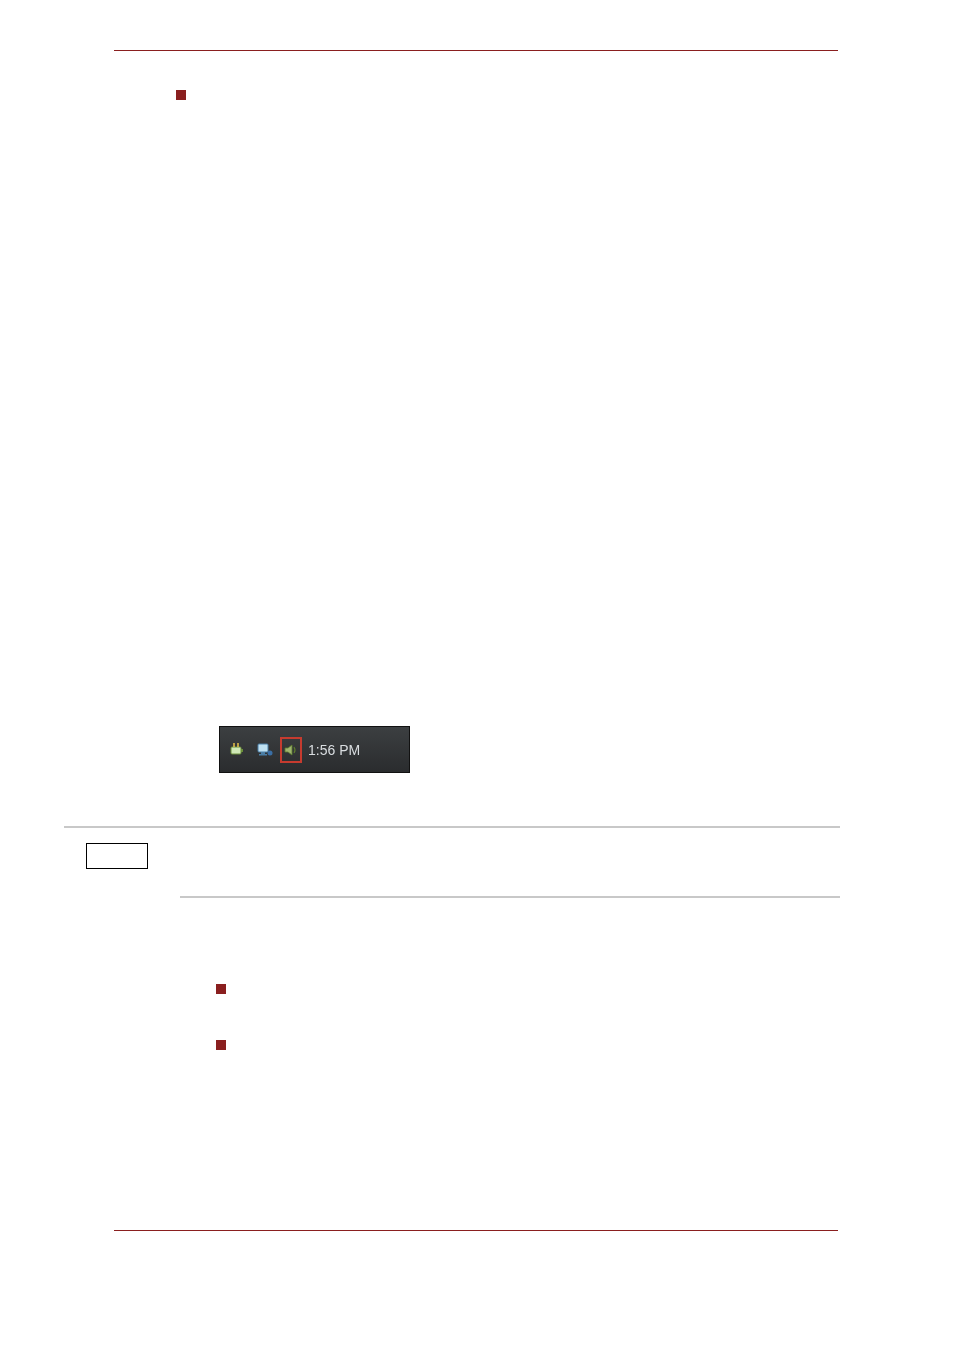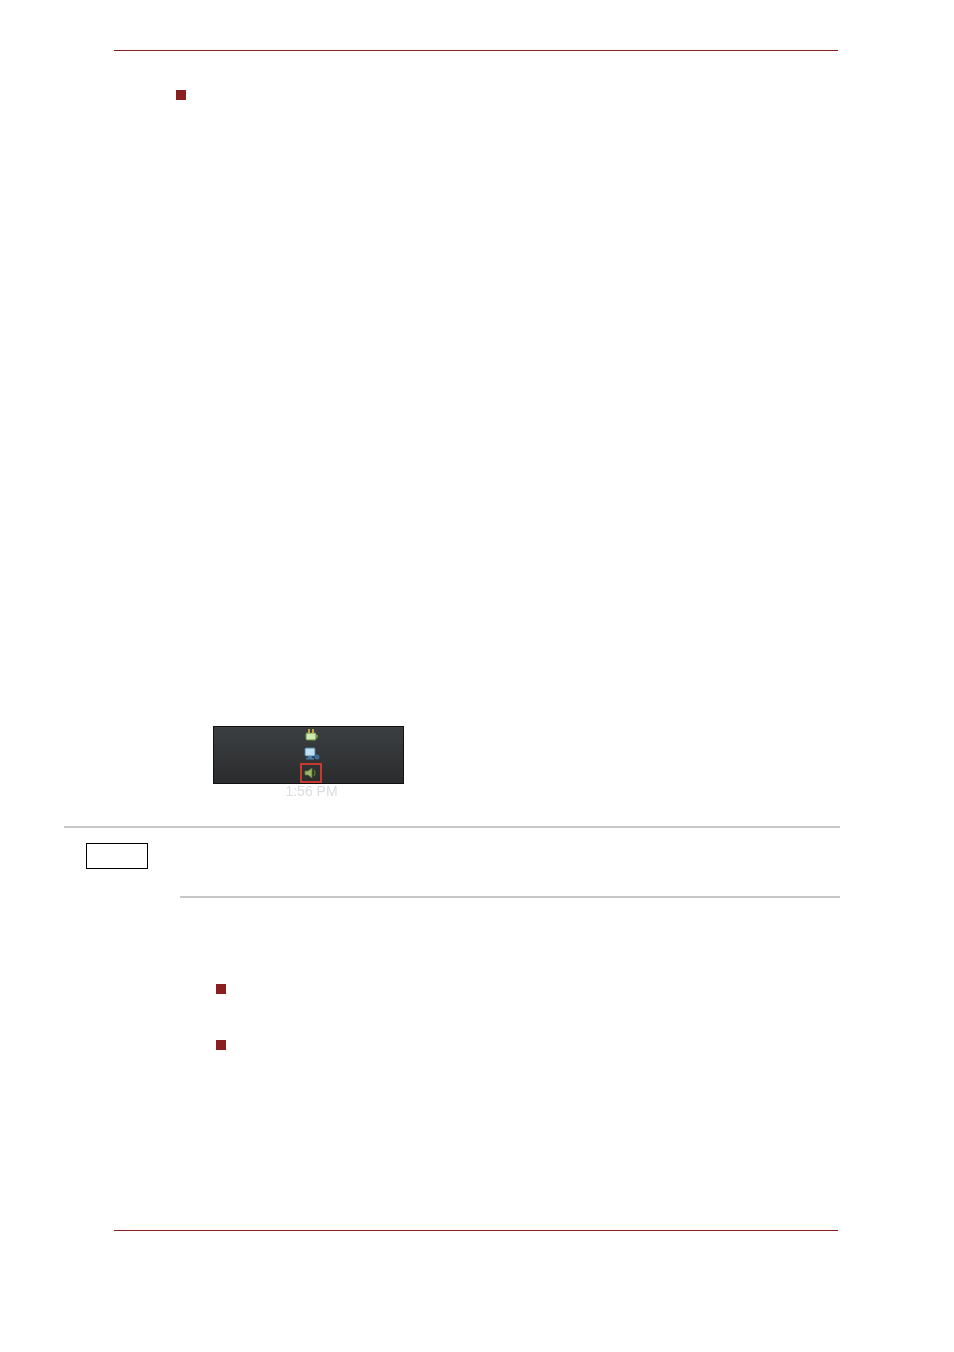--- a/index.html
+++ b/index.html
@@ -3,21 +3,21 @@
 <meta charset="utf-8">
 <style>
   * { box-sizing: border-box; margin: 0; padding: 0; }
   html, body { width: 954px; height: 1352px; background: #fff; font-family: Arial, Helvetica, sans-serif; color: #000; }
   .page { position: relative; width: 954px; height: 1352px; }
   .rule-top { position: absolute; left: 114px; top: 50px; width: 724px; height: 0; border-top: 1.5px solid #8a1f1f; }
   .rule-bot { position: absolute; left: 114px; top: 1230px; width: 724px; height: 0; border-top: 1.5px solid #8a1f1f; }
   .bullet-row { position: absolute; display: flex; align-items: flex-start; gap: 30px; }
   .sq-bullet { width: 10px; height: 10px; background: #8a1f1f; margin-top: 6px; flex: 0 0 auto; }
   .bullet-text { font-size: 16px; color: rgba(0,0,0,0.05); }
-  .taskbar { position: absolute; left: 213px; top: 726px; width: 191px; height: 58px; background: linear-gradient(#3c3f41, #2a2c2e); border: 1px solid #111; display: flex; align-items: center; flex-direction: column; }
+  .taskbar { position: absolute; left: 219px; top: 726px; width: 191px; height: 47px; background: linear-gradient(#3c3f41, #2a2c2e); border: 1px solid #111; display: flex; align-items: center; }
   .tray-icon { width: 22px; height: 22px; margin-left: 6px; display: flex; align-items: center; justify-content: center; }
   .tray-icon svg { display: block; }
   .speaker-box { width: 22px; height: 26px; border: 2px solid #c63b2f; display: flex; align-items: center; justify-content: center; margin-left: 4px; }
   .tray-time { color: #d9dde0; font-size: 14px; margin-left: 6px; font-family: "Segoe UI", Arial, sans-serif; }
   .hr-light-top { border: 0; border-top: 2px solid #c8c8c8; margin-left: 0; width: 100%; }
   .note-box { position: absolute; left: 86px; top: 843px; width: 62px; height: 26px; border: 1px solid #000; background: #fff; }
   .hr-light-mid { position: absolute; left: 180px; top: 896px; width: 660px; border: 0; border-top: 2px solid #c8c8c8; }
 </style>
 </head>
 <body>

